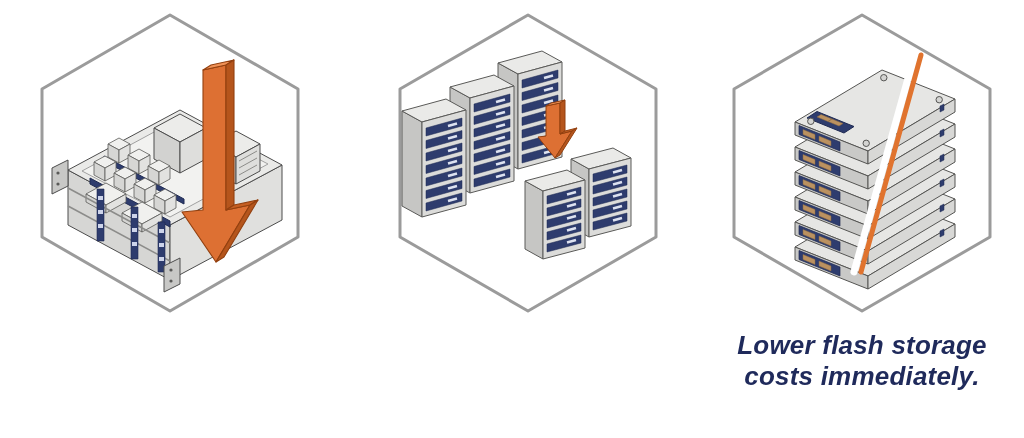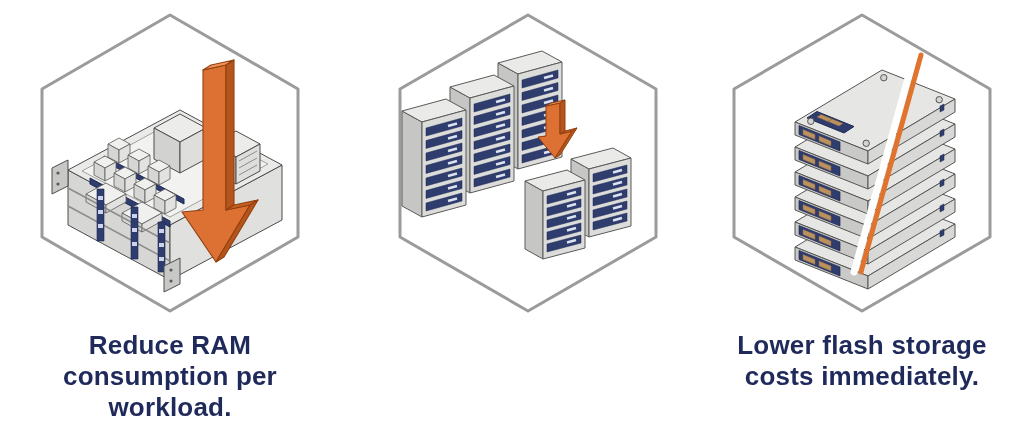--- a/index.html
+++ b/index.html
@@ -5,21 +5,21 @@
   html,body{margin:0;padding:0;}
   body{
     width:1024px;height:438px;overflow:hidden;
     background:#ffffff;
     font-family:"Liberation Sans", sans-serif;
   }
   .board{display:flex;width:1024px;height:438px;}
   .col{display:flex;flex-direction:column;align-items:center;}
   .col1{width:340px;}
   .col2{width:360px;}
-  .col3{width:324px;}
+  .col3{width:324px;font-style:italic;}
   svg.hex{display:block;margin-top:10px;}
   .col2 svg.hex{margin-left:16px;}
   .caption{
     margin-top:10px;
     text-align:center;
     color:#1f2a5b;
     font-size:26px;
     line-height:31px;
     font-weight:700;
     letter-spacing:0.2px;
@@ -107,23 +107,20 @@
           <polygon points="0,0 11,6 11,19 0,13" fill="#d6d6d4"></polygon>
           <polygon points="11,6 22,0 22,13 11,19" fill="#e2e2e0"></polygon>
         </g>
         <g id="flatB" stroke="#5a5a58" stroke-width="0.8" stroke-linejoin="round">
           <polygon points="56,184 76,173 96,184 76,195" fill="#f0f0ee"></polygon>
           <polygon points="56,184 76,195 76,203 56,192" fill="#d6d6d4"></polygon>
           <polygon points="76,195 96,184 96,192 76,203" fill="#e2e2e0"></polygon>
         </g>
       </defs>
     </svg>
-    <div class="caption">Reduce RAM
-consumption per
-workload.</div>
   </div>
 
   <div class="col col2">
     <svg class="hex" width="280" height="310" viewBox="0 0 280 310">
       <polygon points="140,5 268,79 268,227 140,301 12,227 12,79" fill="#ffffff" stroke="#9b9b9b" stroke-width="3" stroke-linejoin="round"></polygon>
 
       <defs>
         <g id="tallRack" stroke="#5a5a58" stroke-width="1" stroke-linejoin="round">
           <polygon points="-20,-11 -20,84 0,95 0,0" fill="#c6c6c4"></polygon>
           <polygon points="-20,-11 24,-23 44,-12 0,0" fill="#eaeae8"></polygon>

